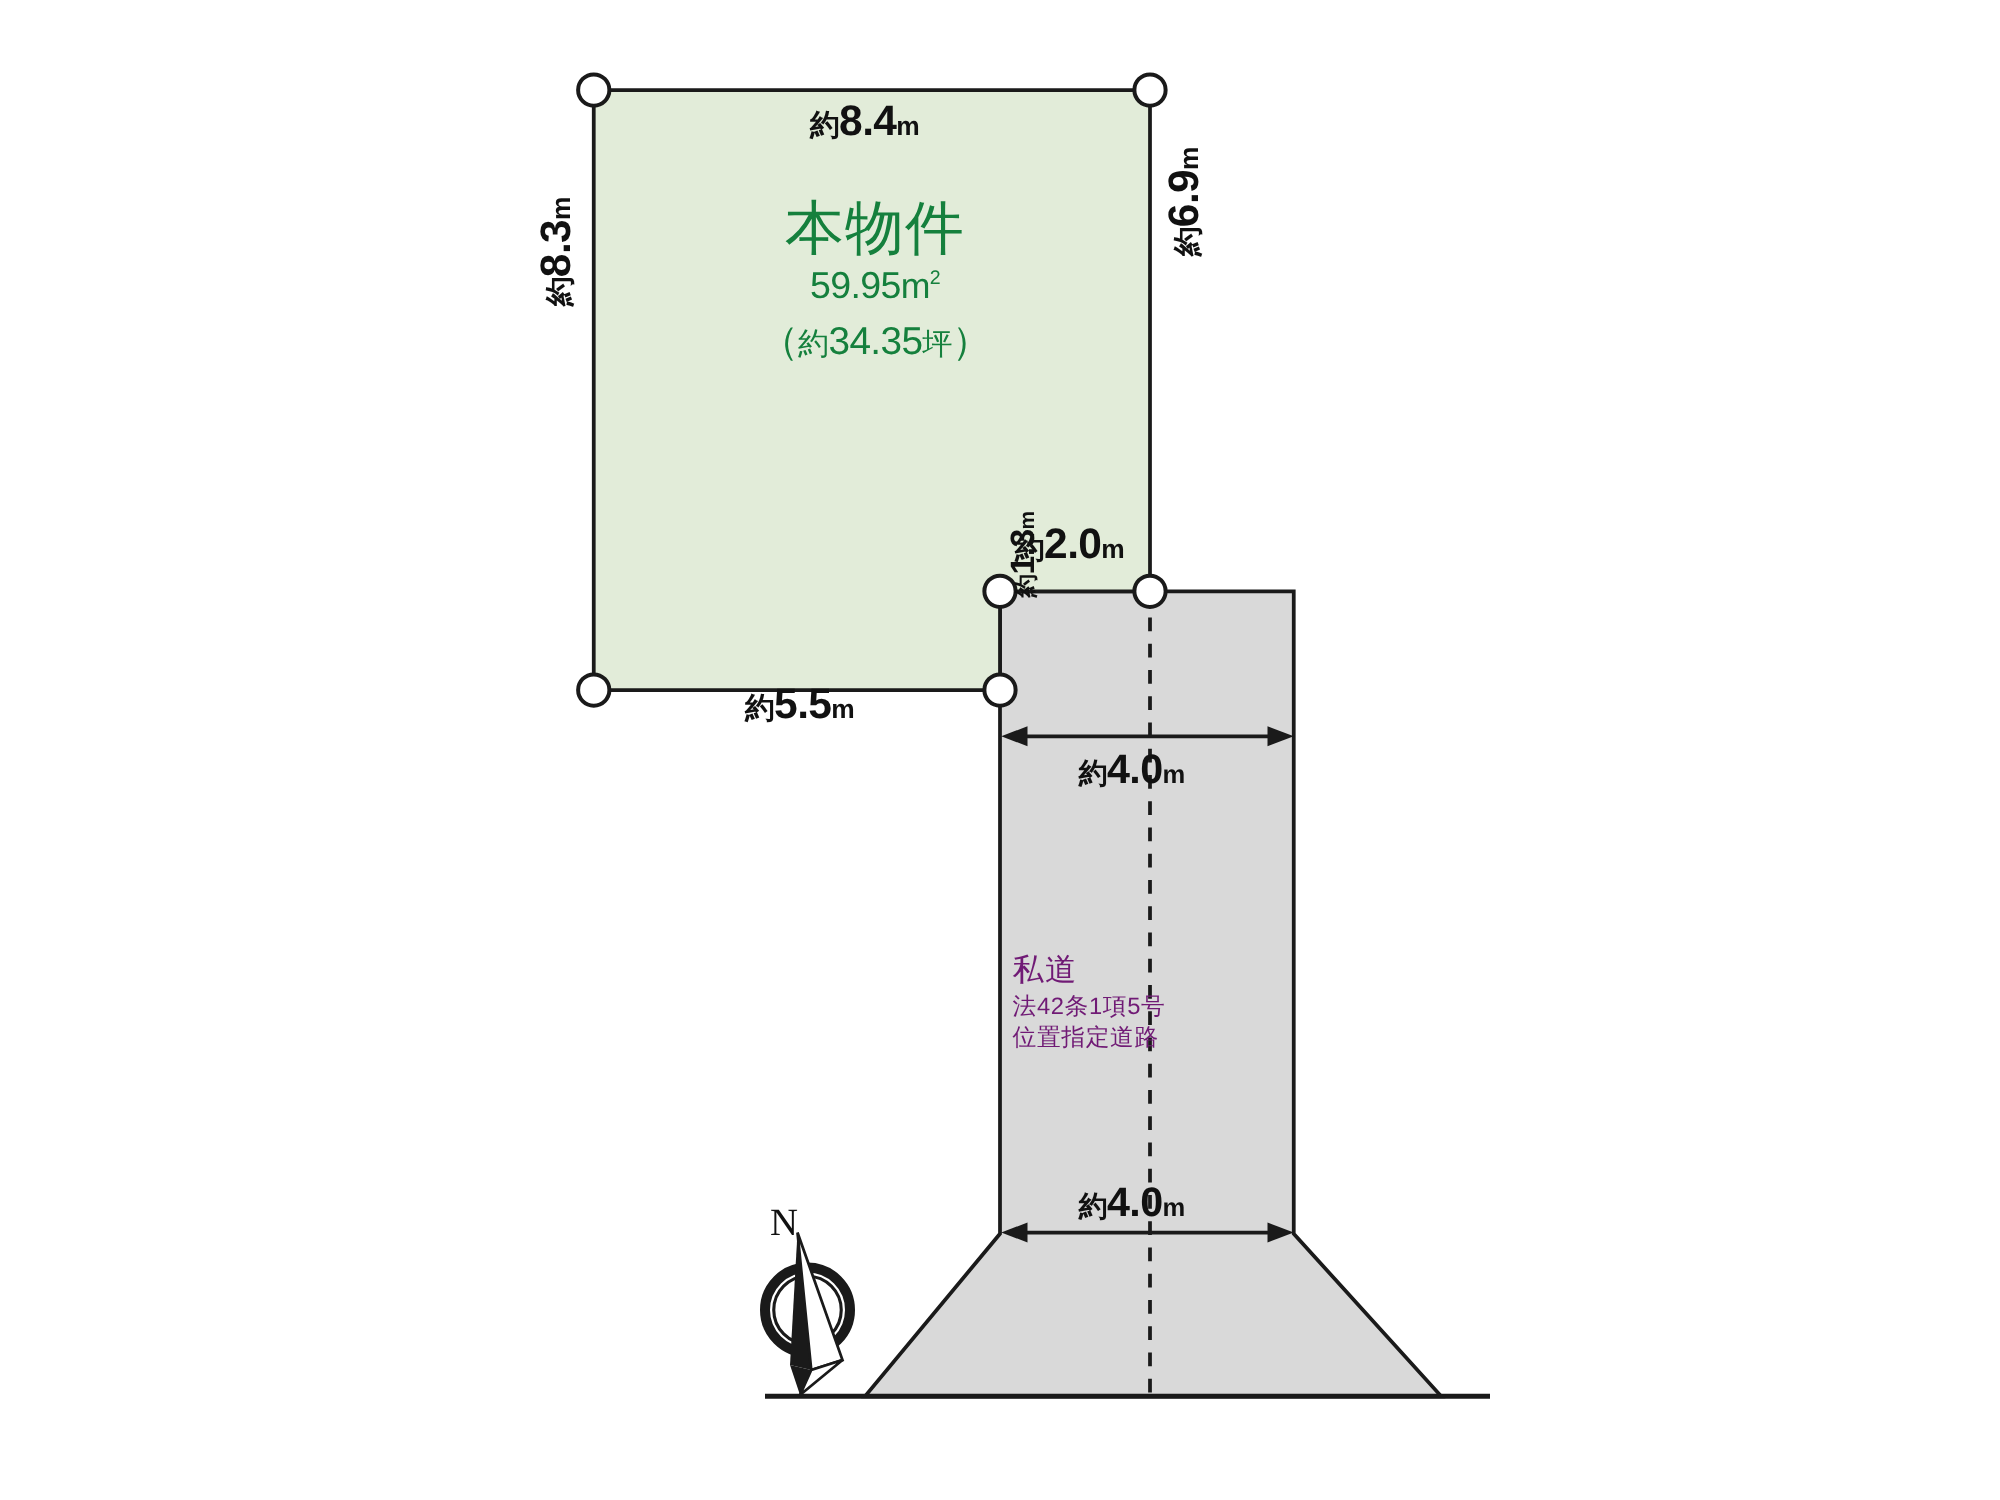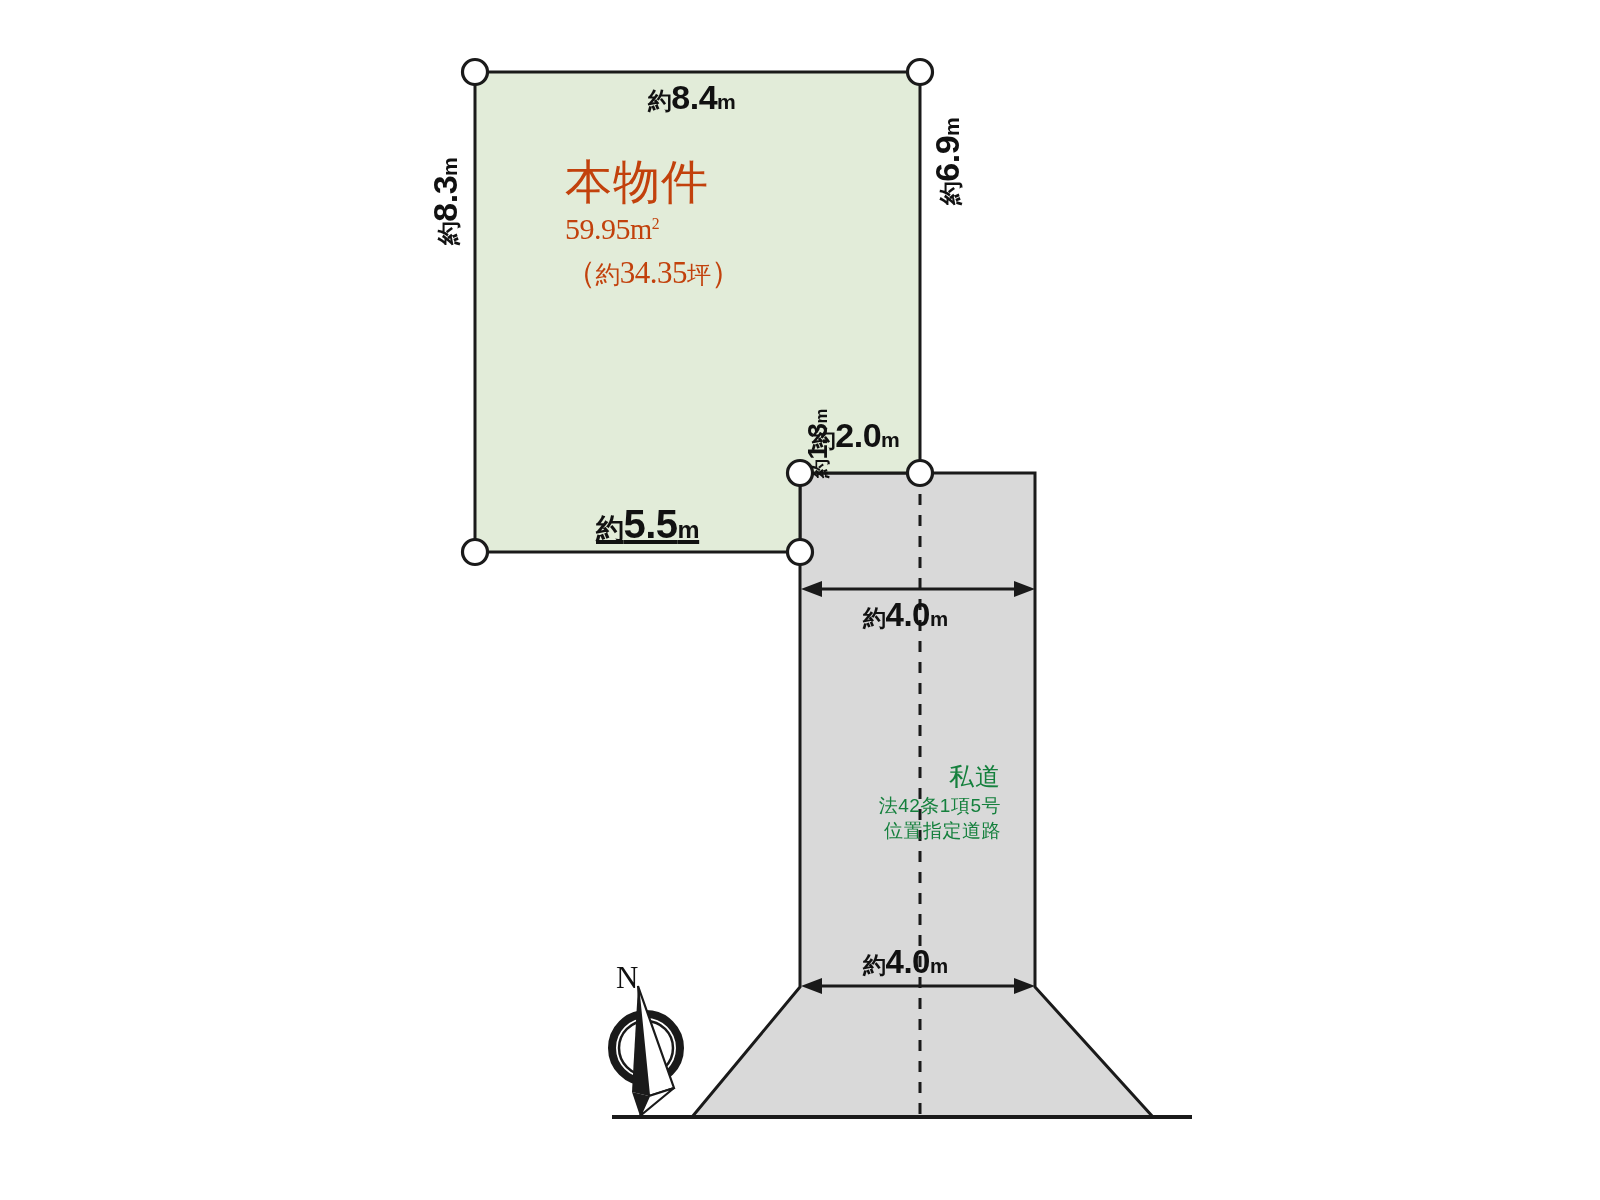--- a/index.html
+++ b/index.html
@@ -45,53 +45,52 @@
   }
   .lbl .yaku { font-size: 0.70em; }
   .lbl .unit { font-size: 0.62em; }
 
   
   #dim-top      { left: 648px; top: 80px;  font-size: 34px; font-weight: 600; }
   #dim-left     { left: 428px; top: 245px; font-size: 34px; font-weight: 600;
                   transform: rotate(-90deg); transform-origin: left top; }
   #dim-right    { left: 930px; top: 205px; font-size: 34px; font-weight: 600;
                   transform: rotate(-90deg); transform-origin: left top; }
-  #dim-bottom   { left: 596px; top: 504px; font-size: 40px; font-weight: 600; text-decoration: underline; }
+  #dim-bottom   { left: 596px; top: 546px; font-size: 34px; font-weight: 600; }
   #dim-step-top { left: 812px; top: 418px; font-size: 34px; font-weight: 600; }
   #dim-step-side{ left: 805px; top: 478px; font-size: 27px; font-weight: 600;
                   transform: rotate(-90deg); transform-origin: left top; }
   #dim-road-top { left: 863px; top: 598px; font-size: 33px; font-weight: 600; }
   #dim-road-bot { left: 863px; top: 945px; font-size: 33px; font-weight: 600; }
 
   
   #lot-text {
     position: absolute;
     left: 565px;
     top: 155px;
     width: 270px;
-    text-align: left;
-    color: #c2410c;
-    font-family: Liberation Serif, serif;
+    text-align: center;
+    color: #15803d;
   }
   #lot-text .title  { font-size: 47px; letter-spacing: 1px; line-height: 1.15; }
   #lot-text .title2 { font-size: 47px; letter-spacing: 1px; line-height: 1.25; }
   #lot-text .area   { font-size: 30px; line-height: 1.35; letter-spacing: -0.5px; }
   #lot-text .area .sq { font-size: 0.95em; }
   #lot-text .tsubo  { font-size: 31px; line-height: 1.5; letter-spacing: -0.5px; }
   #lot-text .tsubo .t { font-size: 0.78em; }
   #lot-text .tsubo .yk { font-size: 0.80em; }
 
   
   #road-text {
     position: absolute;
-    left: 776px;
+    left: 810px;
     top: 760px;
     width: 225px;
-    text-align: right;
-    color: #15803d;
+    text-align: left;
+    color: #701a75;
   }
   #road-text .ln1 { font-size: 25px; line-height: 1.32; letter-spacing: 1px; }
   #road-text .ln  { font-size: 19px; line-height: 1.32; letter-spacing: 0.5px; }
 
   #compass-n {
     position: absolute;
     left: 616px;
     top: 962px;
     font-size: 31px;
     color: #111111;

